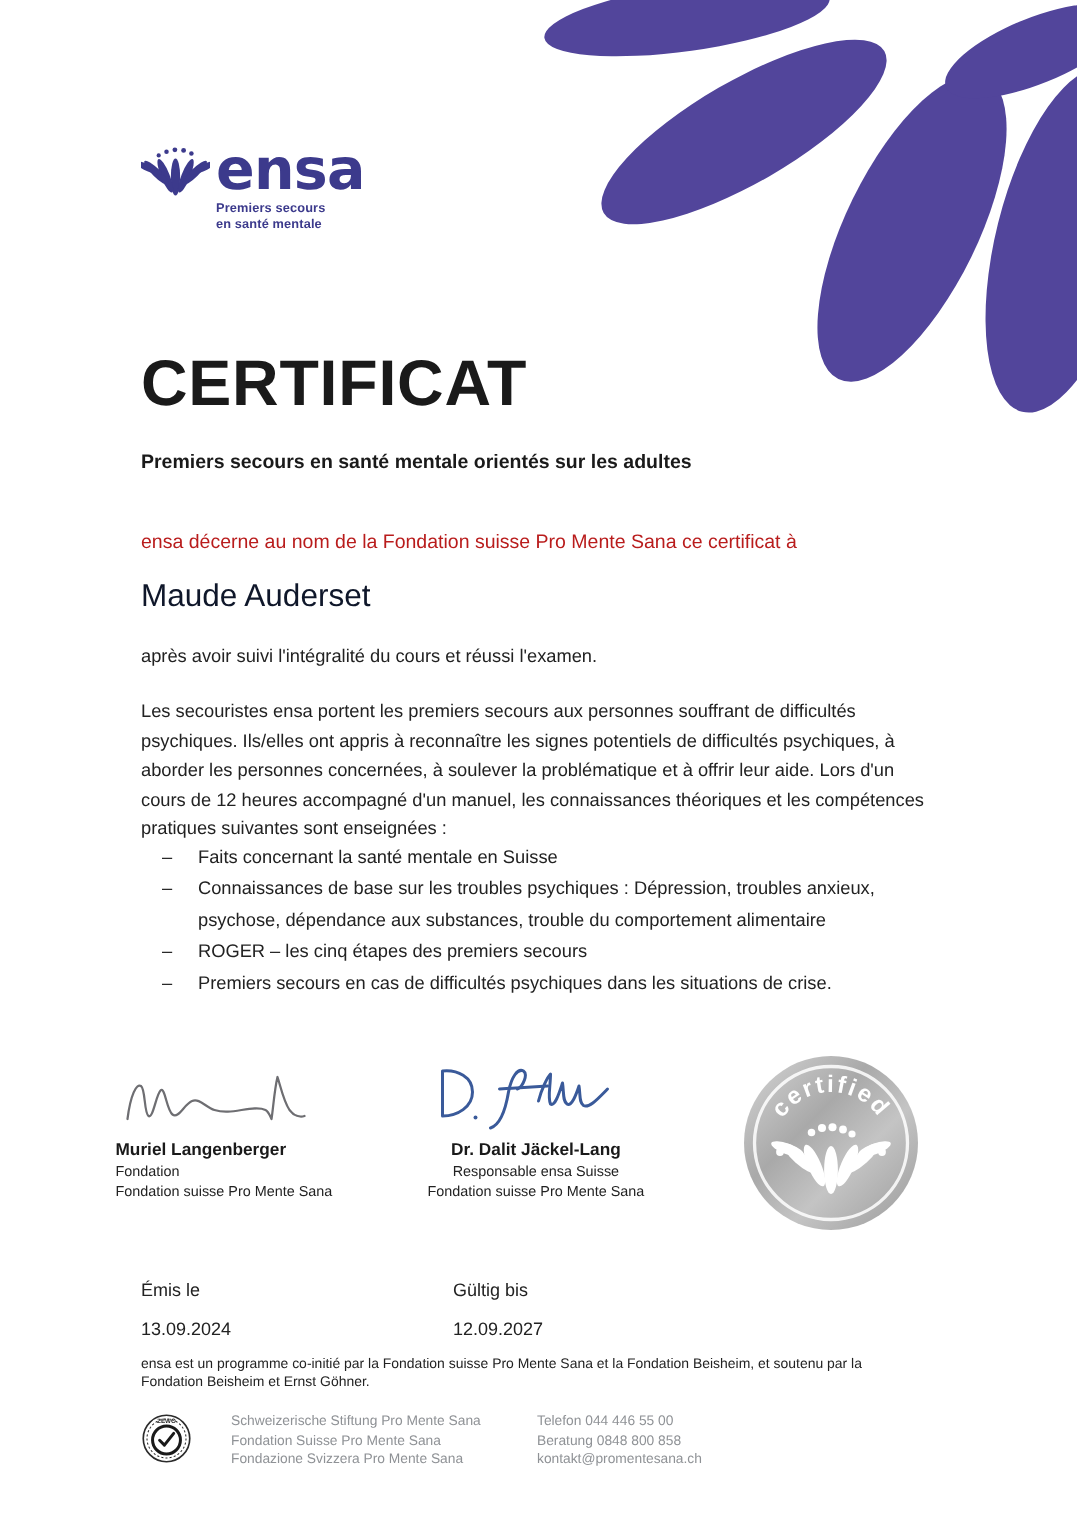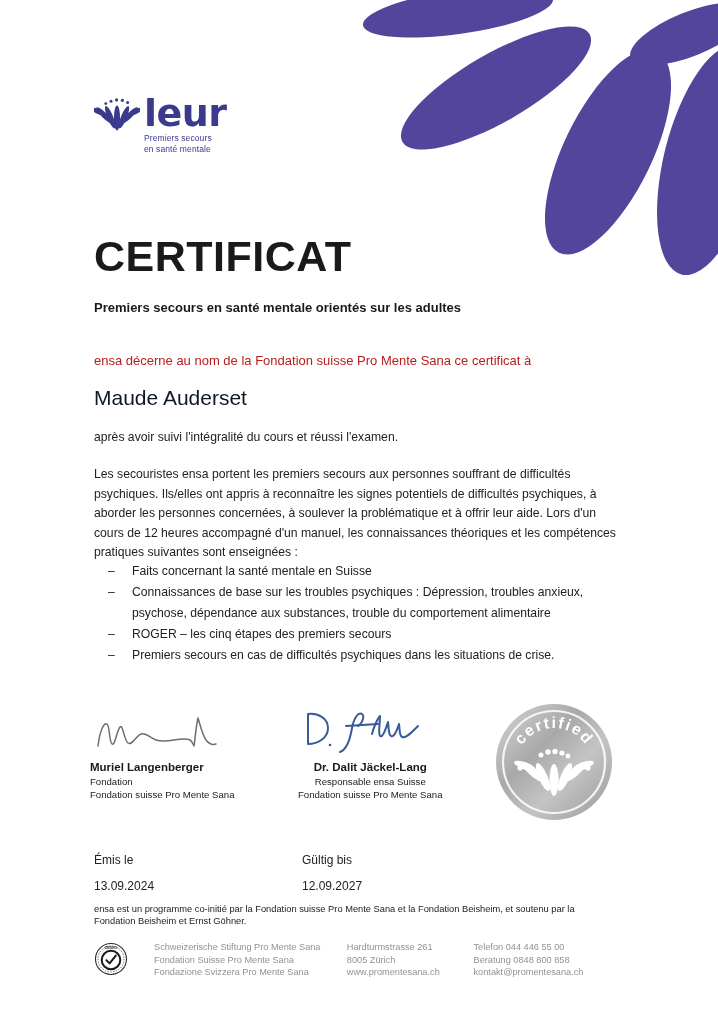--- a/index.html
+++ b/index.html
@@ -45,21 +45,21 @@
   .logo-word {
     font-size: 38px;
     font-weight: bold;
     color: #3c3a8c;
     letter-spacing: -0.5px;
     line-height: 34px;
     font-family: "DejaVu Sans", sans-serif;
   }
   .logo-tag {
     font-size: 8.5px;
-    font-weight: normal;
+    font-weight: bold;
     color: #3c3a8c;
     line-height: 10.5px;
     margin-top: 3px;
     letter-spacing: 0.1px;
   }
 
   
   .content {
     position: absolute;
     left: 94px;
@@ -136,21 +136,21 @@
   .bullet-dash {
     width: 24px;
     flex: 0 0 24px;
     color: #222222;
   }
   .bullet-text { flex: 1 1 auto; }
 
   
   .sig-area {
     position: absolute;
-    left: 90px;
+    left: 77px;
     top: 700px;
     width: 530px;
     height: 125px;
   }
   .sig-col { position: absolute; top: 0; }
   .sig-col.one { left: 0; }
   .sig-col.two { left: 208px; text-align: center; }
   .sig-img { height: 58px; margin-bottom: 2px; }
   .sig-name {
     font-size: 11.5px;
@@ -263,21 +263,21 @@
           <ellipse cx="16.2" cy="19.2" rx="2.9" ry="12.0" transform="rotate(-22 16.2 19.2)"></ellipse>
           <ellipse cx="29.9" cy="19.2" rx="2.9" ry="12.0" transform="rotate(22 29.9 19.2)"></ellipse>
           <ellipse cx="10.3" cy="17.3" rx="2.7" ry="11.2" transform="rotate(-45 10.3 17.3)"></ellipse>
           <ellipse cx="35.8" cy="17.3" rx="2.7" ry="11.2" transform="rotate(45 35.8 17.3)"></ellipse>
           <ellipse cx="5.2" cy="14.0" rx="2.4" ry="9.4" transform="rotate(-66 5.2 14.0)"></ellipse>
           <ellipse cx="40.9" cy="14.0" rx="2.4" ry="9.4" transform="rotate(66 40.9 14.0)"></ellipse>
         </g>
       </svg>
     </div>
     <div class="logo-text-wrap">
-      <div class="logo-word">leur</div>
+      <div class="logo-word">ensa</div>
       <div class="logo-tag">
         <div>Premiers secours</div>
         <div>en santé mentale</div>
       </div>
     </div>
   </div>
 
   <div class="content">
     <div class="cert-title">CERTIFICAT</div>
     <div class="cert-subtitle">Premiers secours en santé mentale orientés sur les adultes</div>
@@ -392,25 +392,20 @@
         <circle cx="17" cy="18" r="9.3" fill="none" stroke="#1a1a1a" stroke-width="2"></circle>
         <path d="M12.4 18.2 L15.6 21.4 L21.8 13.6" fill="none" stroke="#1a1a1a" stroke-width="2" stroke-linecap="round" stroke-linejoin="round"></path>
         <text x="17" y="6.6" font-family="'Liberation Sans', sans-serif" font-size="4.2" font-weight="bold" fill="#2b2b2b" text-anchor="middle">ZEWO</text>
       </svg>
     </div>
     <div class="addr-col names">
       <div>Schweizerische Stiftung Pro Mente Sana</div>
       <div>Fondation Suisse Pro Mente Sana</div>
       <div>Fondazione Svizzera Pro Mente Sana</div>
     </div>
-    <div class="addr-col street">
-      <div>Hardturmstrasse 261</div>
-      <div>8005 Zürich</div>
-      <div>www.promentesana.ch</div>
-    </div>
     <div class="addr-col contact">
       <div>Telefon 044 446 55 00</div>
       <div>Beratung 0848 800 858</div>
       <div>kontakt@promentesana.ch</div>
     </div>
   </div>
 
 </div>
 
 </body></html>

